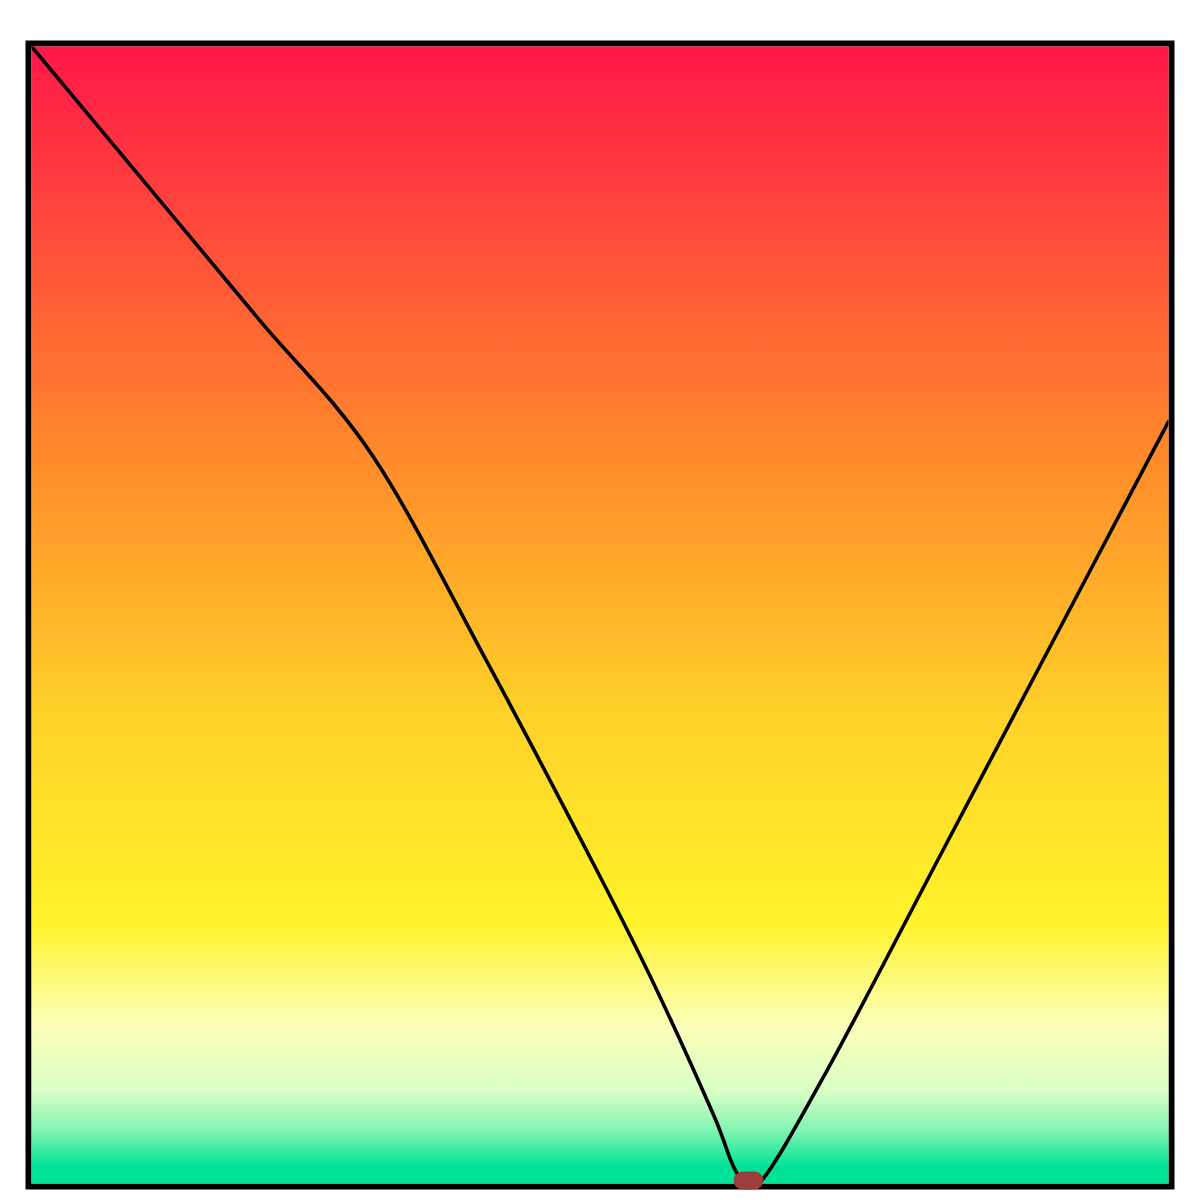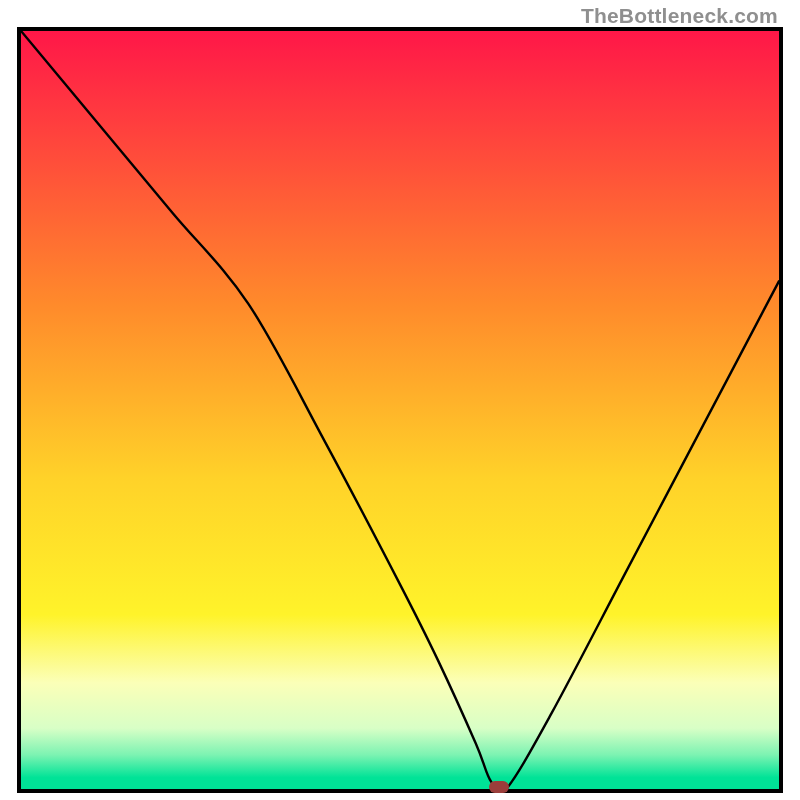--- a/index.html
+++ b/index.html
@@ -46,14 +46,13 @@
 <body>
 
 <div class="stage">
   <div class="frame" style="left: 17px; top: 27px; width: 766px; height: 766px; border-width: 4px;">
     <div class="gradient" style="background: linear-gradient(rgb(255, 23, 72) 0%, rgb(255, 138, 43) 36%, rgb(255, 210, 41) 59%, rgb(255, 243, 42) 77%, rgb(251, 255, 184) 86%, rgb(216, 255, 198) 92%, rgb(124, 243, 178) 95.5%, rgb(0, 227, 151) 98.5%, rgb(0, 227, 151) 100%);"></div>
     <svg class="curve" width="758" height="758" viewBox="0 0 758 758">
         <path d="M 0 0 C 12.63 15.16, 50.53 60.64, 75.80 90.96 C 101.07 121.28, 126.33 151.60, 151.60 181.92 C 176.87 212.24, 202.13 234.98, 227.40 272.88 C 252.67 310.78, 277.93 362.58, 303.20 409.32 C 328.47 456.06, 360.05 516.70, 379.00 553.34 C 397.95 589.98, 404.27 602.61, 416.90 629.14 C 429.53 655.67, 445.96 692.31, 454.80 712.52 C 463.64 732.73, 464.91 742.84, 469.96 750.42 C 475.01 758.00, 475.01 769.37, 485.12 758.00 C 495.23 746.63, 510.39 718.84, 530.60 682.20 C 550.81 645.56, 581.13 586.19, 606.40 538.18 C 631.67 490.17, 656.93 442.17, 682.20 394.16 C 707.47 346.15, 745.37 274.14, 758.00 250.14" fill="none" stroke="#000000" stroke-width="2.4" stroke-linecap="round"></path>
       </svg>
     <div class="marker" style="width: 20px; height: 12px; left: 467.54px; top: 749.726px;"></div>
   </div>
-  <div class="watermark" style="right: 22px; top: 4px; font-size: 21px;">TheBottleneck.com</div>
 </div>
 
 </body></html>

